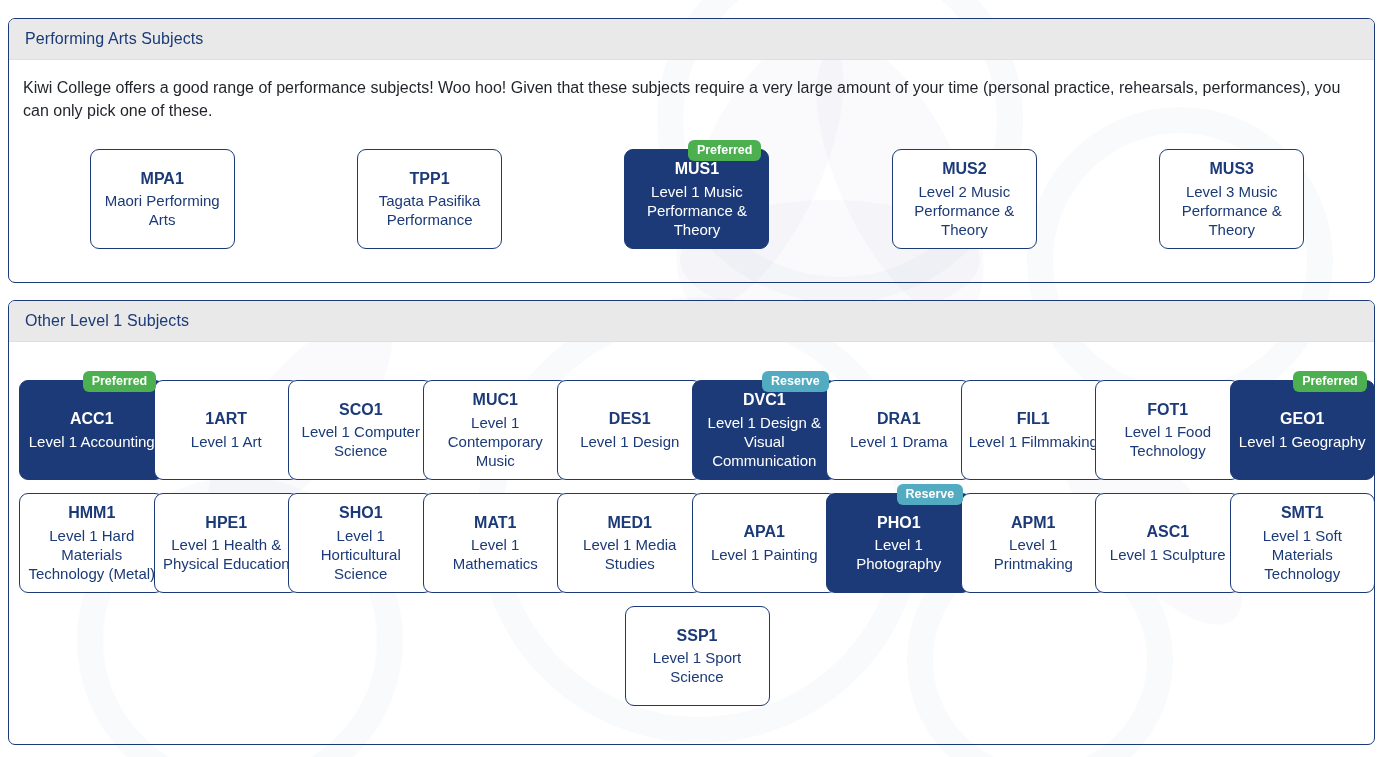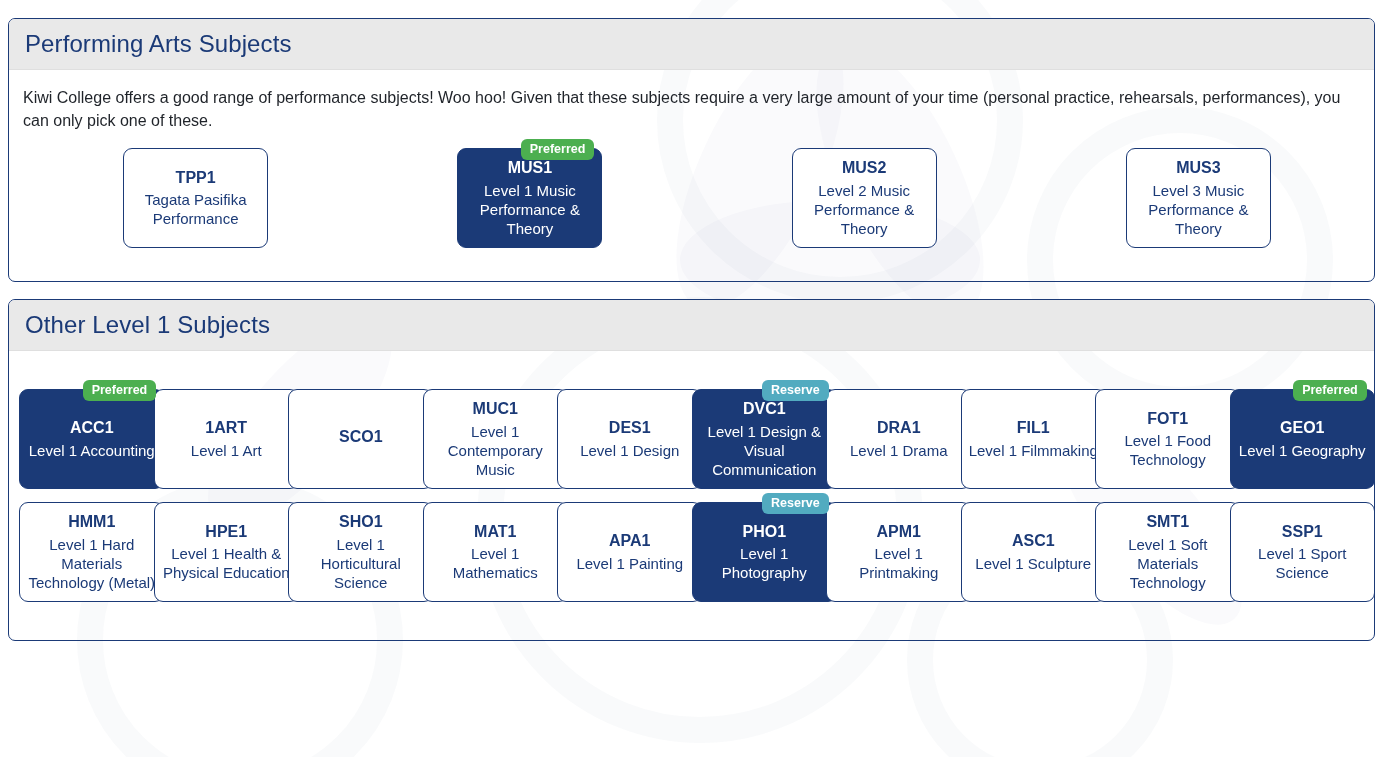--- a/index.html
+++ b/index.html
@@ -31,32 +31,32 @@
     background: transparent;
     overflow: hidden;
   }
   .panel-header {
     background: #e9e9e9;
     padding: 11px 16px;
     border-bottom: 1px solid #dfdfdf;
   }
   .panel-title {
     color: var(--navy);
-    font-size: 24px;
+    font-size: 16px;
     font-weight: 500;
     letter-spacing: 0.1px;
   }
   .panel-body {
     padding: 38px 10px;
   }
   .panel.has-desc .panel-body {
     padding: 16px 14px 33px 14px;
   }
   .panel-desc {
-    margin: 0 0 16px 0;
+    margin: 0 0 27px 0;
     color: #1f2329;
     font-size: 16px;
     line-height: 1.45;
   }
   .cards {
     display: flex;
     flex-wrap: wrap;
     justify-content: space-around;
     row-gap: 13px;
   }
@@ -140,20 +140,27 @@
 
 <div id="app">
   <div id="panels">
   <section class="panel has-desc">
     <div class="panel-header">
       <span class="panel-title">Performing Arts Subjects</span>
     </div>
     <div class="panel-body">
       <p class="panel-desc">Kiwi College offers a good range of performance subjects! Woo hoo! Given that these subjects require a very large amount of your time (personal practice, rehearsals, performances), you can only pick one of these.</p>
       <div class="cards">
+  <div class="card-wrap">
+
+    <div class="card">
+      <div class="card-code">MPA1</div>
+      <div class="card-name">Maori Performing Arts</div>
+    </div>
+  </div>
 
   <div class="card-wrap">
 
     <div class="card">
       <div class="card-code">TPP1</div>
       <div class="card-name">Tagata Pasifika Performance</div>
     </div>
   </div>
 
   <div class="card-wrap">
@@ -204,20 +211,21 @@
       <div class="card-code">1ART</div>
       <div class="card-name">Level 1 Art</div>
     </div>
   </div>
 
 
   <div class="card-wrap">
 
     <div class="card">
       <div class="card-code">SCO1</div>
+      <div class="card-name">Level 1 Computer Science</div>
     </div>
   </div>
 
   <div class="card-wrap">
 
     <div class="card">
       <div class="card-code">MUC1</div>
       <div class="card-name">Level 1 Contemporary Music</div>
     </div>
   </div>
@@ -297,20 +305,27 @@
   </div>
 
   <div class="card-wrap">
 
     <div class="card">
       <div class="card-code">MAT1</div>
       <div class="card-name">Level 1 Mathematics</div>
     </div>
   </div>
 
+  <div class="card-wrap">
+
+    <div class="card">
+      <div class="card-code">MED1</div>
+      <div class="card-name">Level 1 Media Studies</div>
+    </div>
+  </div>
 
   <div class="card-wrap">
 
     <div class="card">
       <div class="card-code">APA1</div>
       <div class="card-name">Level 1 Painting</div>
     </div>
   </div>
 
   <div class="card-wrap">

